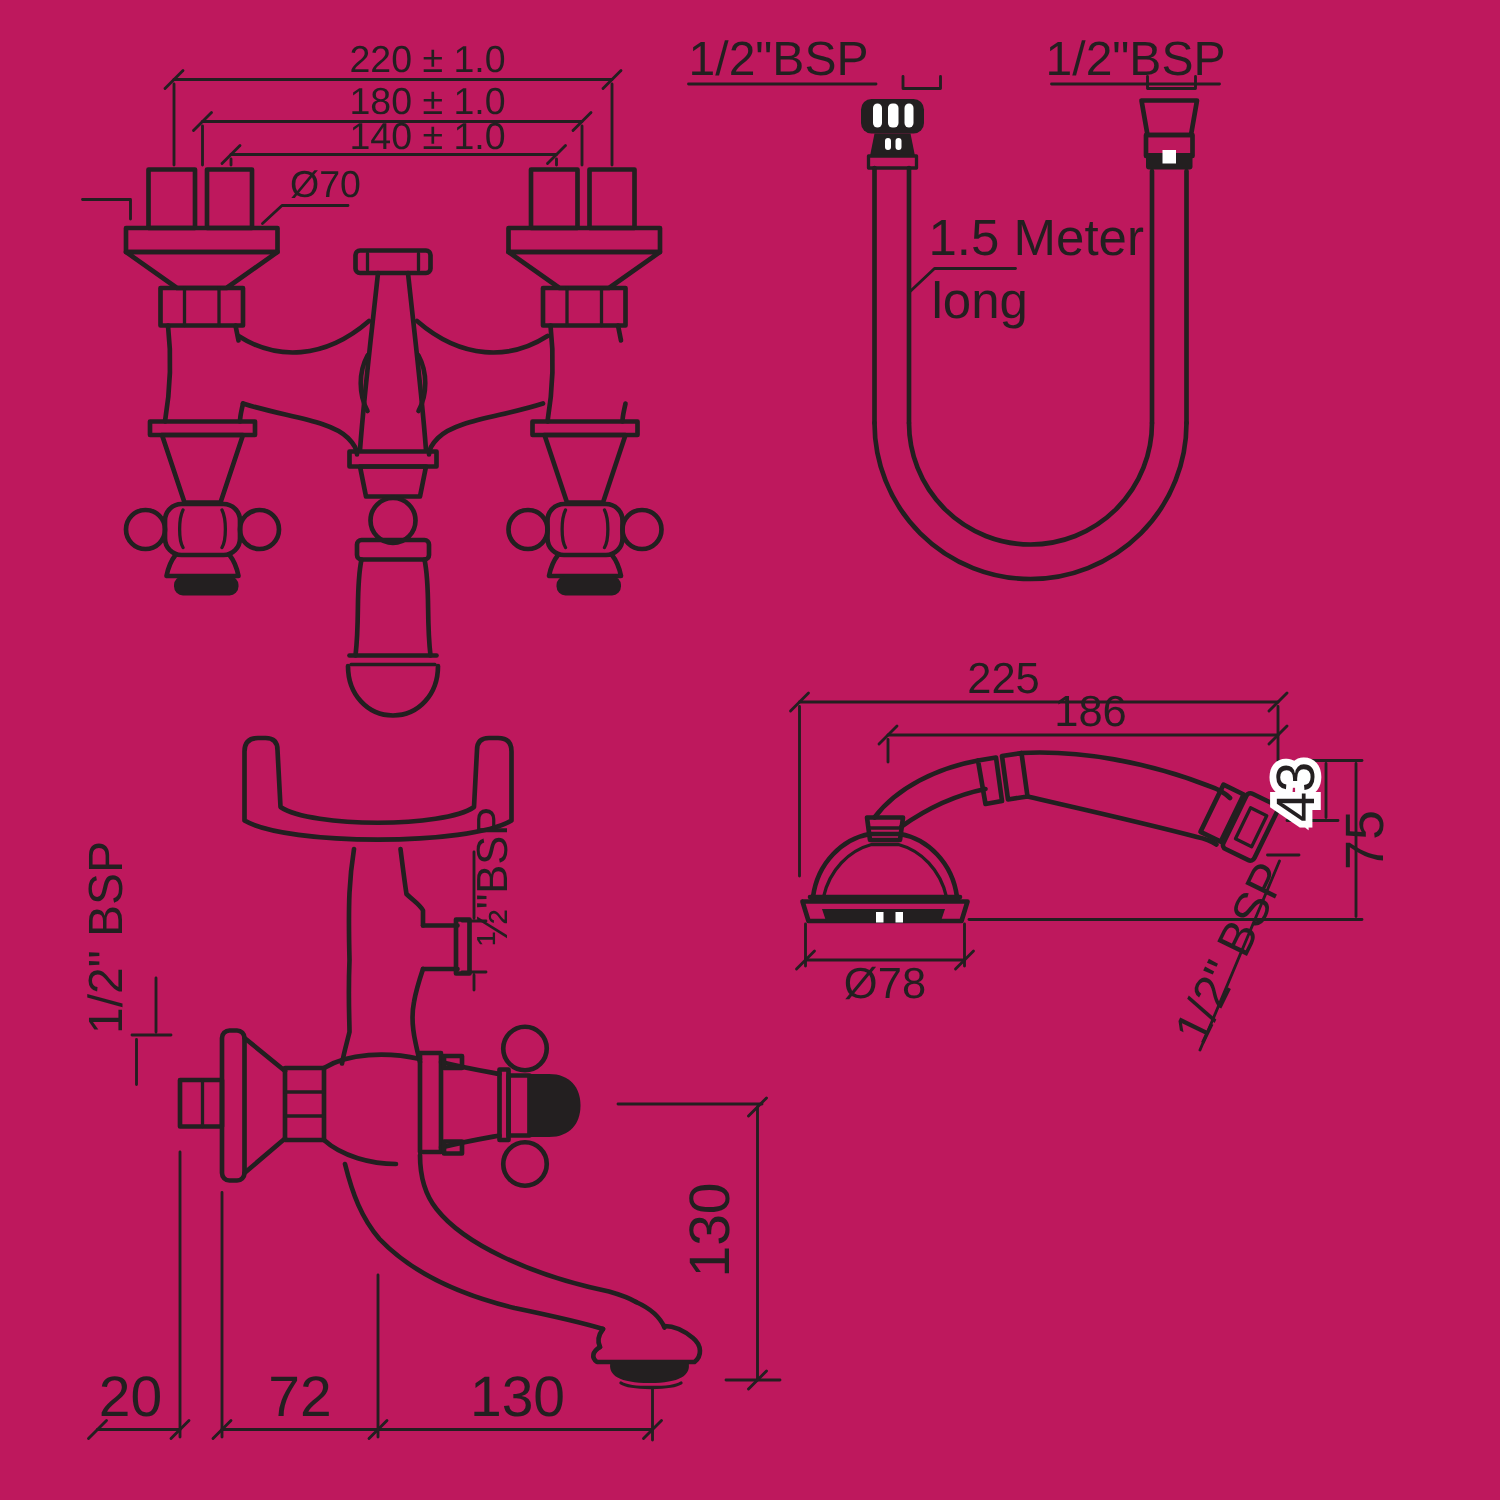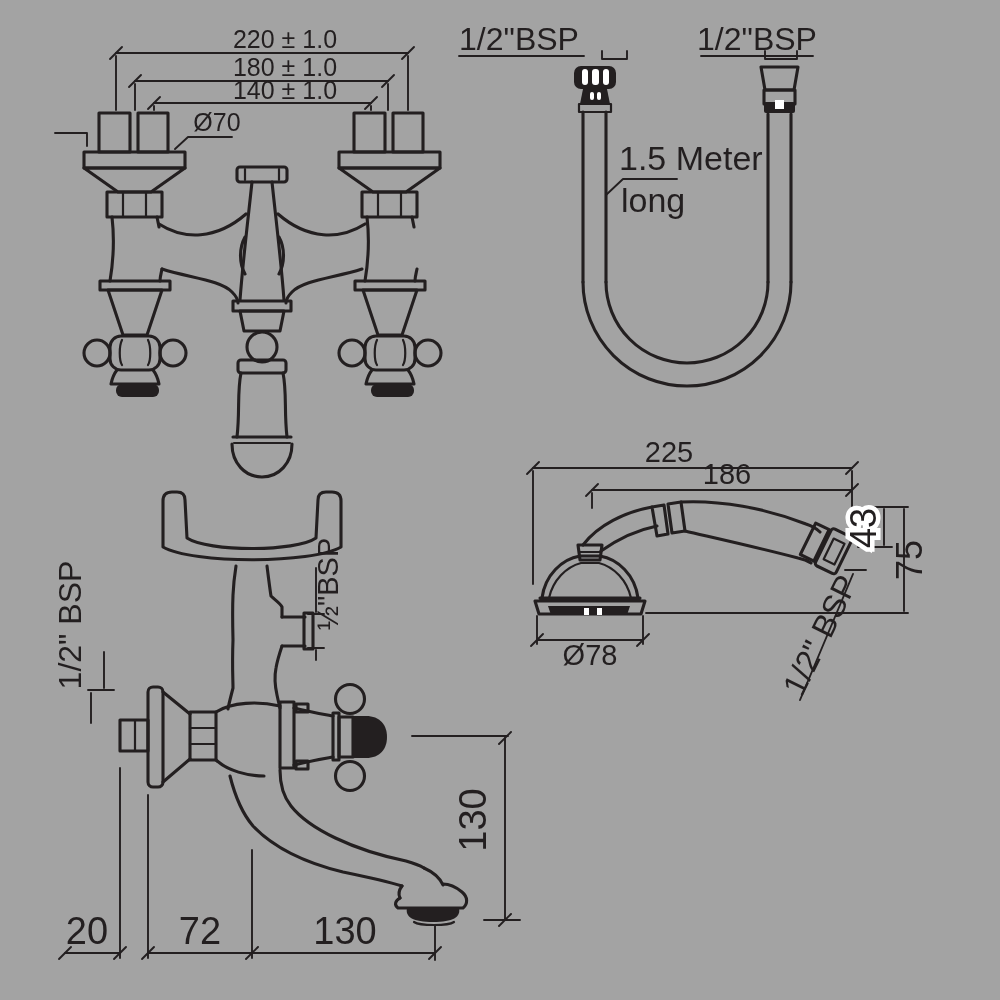--- a/index.html
+++ b/index.html
@@ -1,16 +1,16 @@
 <!DOCTYPE html>
 <html><head>
 <meta charset="utf-8">
 <style>
   html,body{margin:0;padding:0;background:#ffffff;}
-  .stage{position:relative;width:1000px;height:1000px;background:#a3a3a3;overflow:hidden;}
+  .stage{position:relative;width:1000px;height:1000px;background:#be185d;overflow:hidden;}
   svg{display:block;}
   
   .s3{stroke:#231f20;fill:none;stroke-width:3.1;stroke-linecap:round;stroke-linejoin:round;}
   .s2{stroke:#231f20;fill:none;stroke-width:2.2;stroke-linecap:round;stroke-linejoin:round;}
   .d {stroke:#231f20;fill:none;stroke-width:1.9;stroke-linecap:round;stroke-linejoin:round;}
   .fb{fill:#231f20;stroke:none;}
   .fw{fill:#ffffff;stroke:none;}
   text{font-family:"Liberation Sans","DejaVu Sans",sans-serif;fill:#231f20;stroke:none;}
   .f25{font-size:25px;} .f29{font-size:29px;} .f32{font-size:32px;}
   .f34{font-size:34px;} .f36{font-size:36px;} .f38{font-size:38px;}

